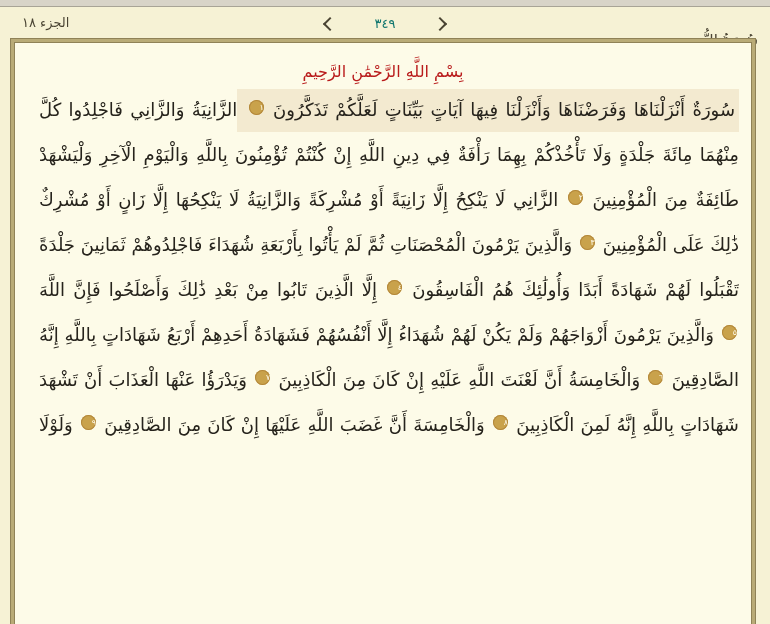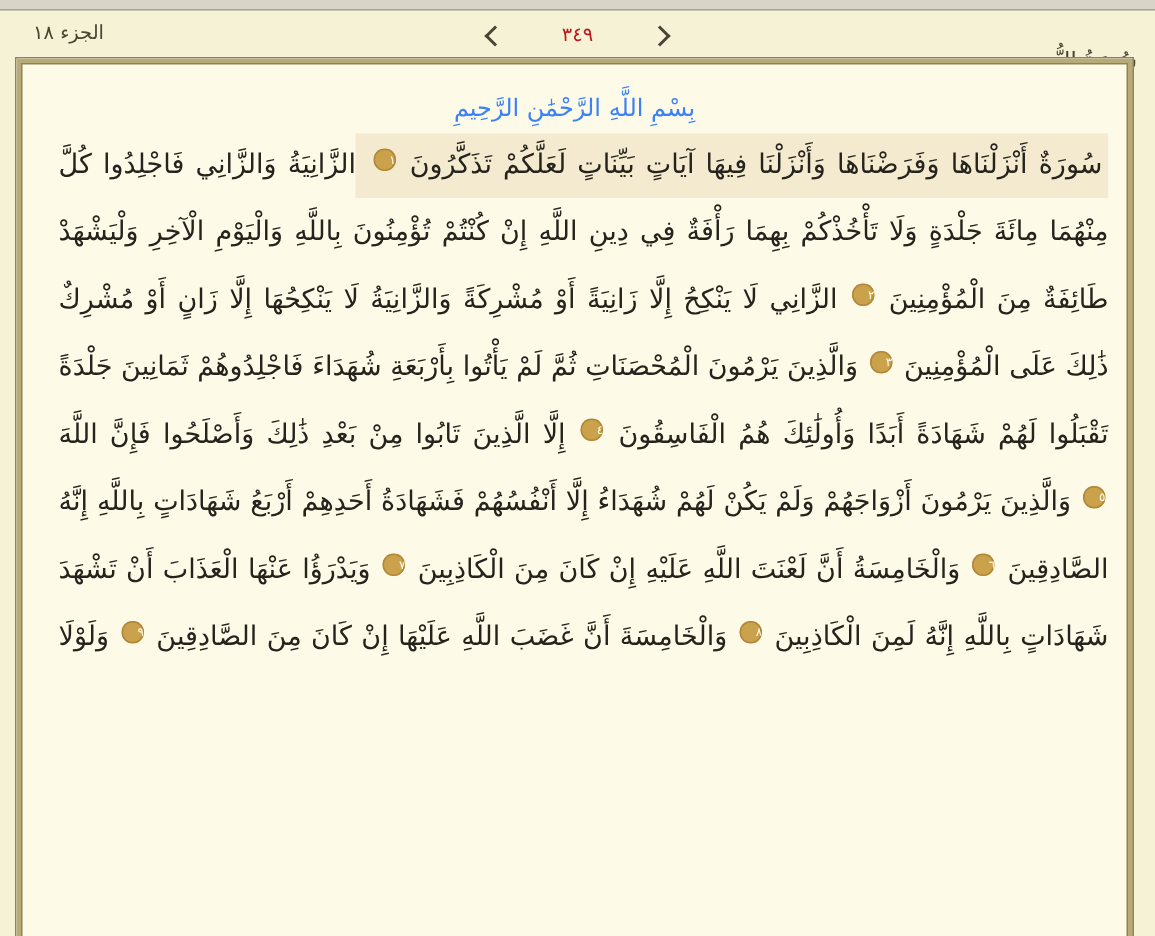--- a/index.html
+++ b/index.html
@@ -32,41 +32,41 @@
     text-align:center;direction:ltr;
   }
   .page-nav .chev{
     display:inline-block;width:8px;height:8px;
     border-top:2px solid #4a4433;border-left:2px solid #4a4433;
     vertical-align:middle;cursor:pointer;
   }
   .chev-left{transform:rotate(-45deg);margin-right:34px;}
   .chev-right{transform:rotate(135deg);margin-left:34px;}
   .page-number{
-    display:inline-block;font-size:13px;color:#b91c1c;
+    display:inline-block;font-size:13px;color:#0f766e;
     vertical-align:middle;
   }
   
   .frame{
     position:absolute;left:10px;top:38px;width:746px;height:600px;
     background:#fdfbe8;
     border:1px solid #8f8257;
     box-shadow:
       inset 0 0 0 3px #b9ab77,
       inset 0 0 0 4px #8f8257,
       inset 0 0 0 5px #fffce8;
     box-sizing:border-box;
   }
   .frame-inner{
     position:absolute;left:6px;top:6px;right:6px;bottom:0;
     overflow:hidden;
   }
   .bismillah{
     margin-top:17px;margin-bottom:4px;
-    text-align:center;font-size:16px;color:#3b82f6;
+    text-align:center;font-size:16px;color:#b91c1c;
     direction:rtl;
   }
   .quran-text{
     padding:2px 10px 0 22px;
     direction:rtl;
     color:#26231c;
   }
   .qline{
     height:45px;line-height:45px;overflow:hidden;
     font-size:18px;

